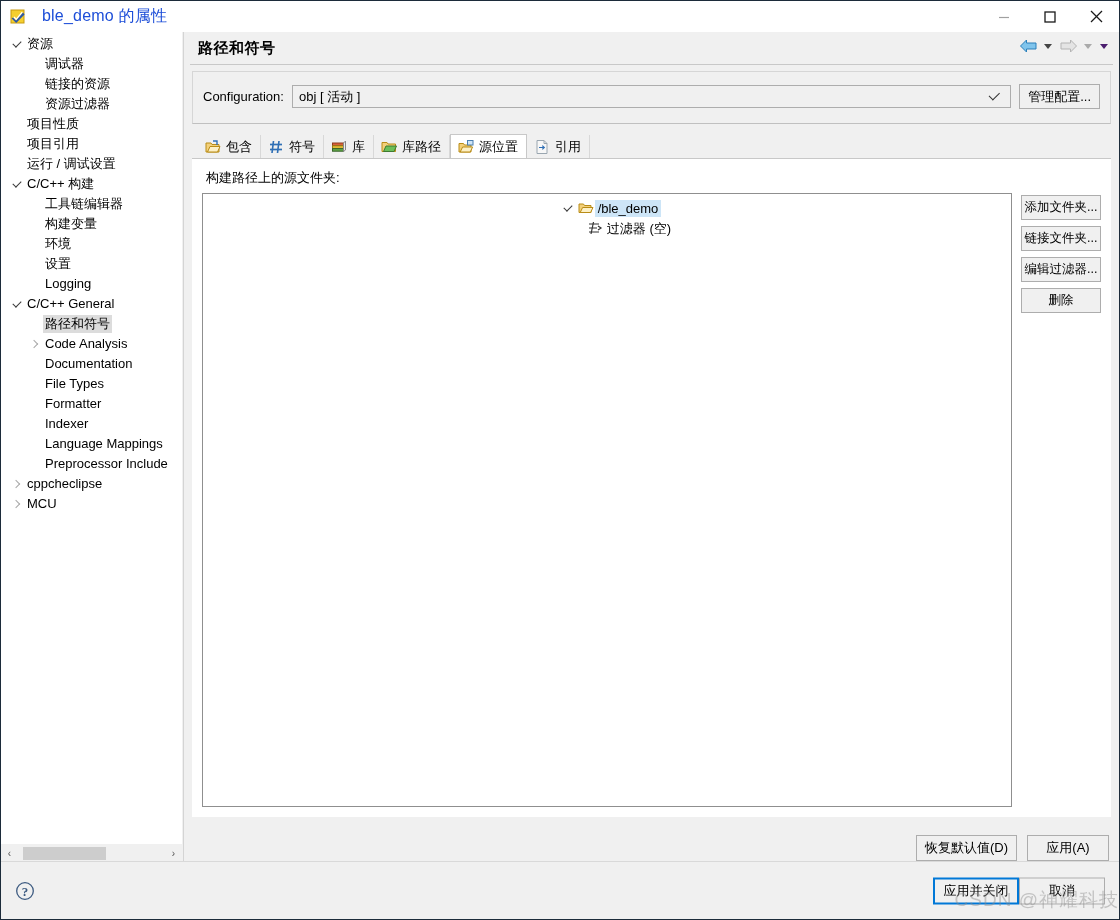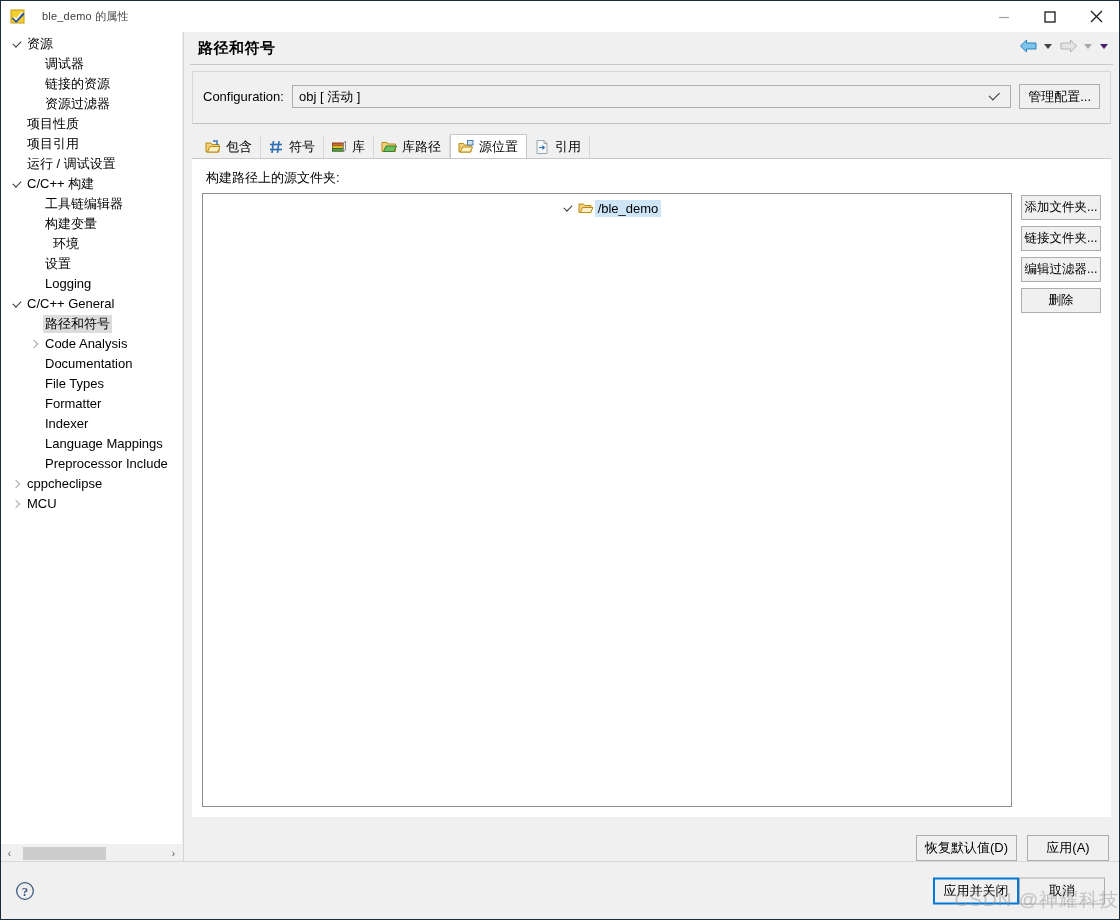--- a/index.html
+++ b/index.html
@@ -28,22 +28,22 @@
     flex: 0 0 auto;
     position: relative;
   }
   .title-icon {
     width: 16px; height: 16px;
     margin-left: 9px; margin-right: 8px;
     position: relative;
     flex: 0 0 auto;
   }
   .title-text {
-    font-size: 11px;
-    color: #404040;
+    font-size: 16px;
+    color: #1d4ed8;
     letter-spacing: 0.2px;
     padding-left: 8px;
   }
   .win-buttons {
     position: absolute; right: 0; top: 0;
     height: 31px; display: flex;
   }
   .win-btn {
     width: 46px; height: 31px;
     display: flex; align-items: center; justify-content: center;
@@ -403,21 +403,21 @@
             <span class="lbl">C/C++ 构建</span>
           </div>
           <div class="tnode" style="padding-left: 26px;">
             <span class="arrow"></span>
             <span class="lbl">工具链编辑器</span>
           </div>
           <div class="tnode" style="padding-left: 26px;">
             <span class="arrow"></span>
             <span class="lbl">构建变量</span>
           </div>
-          <div class="tnode" style="padding-left: 26px; margin-left: 8px;">
+          <div class="tnode" style="padding-left: 26px;">
             <span class="arrow"></span>
             <span class="lbl">环境</span>
           </div>
           <div class="tnode" style="padding-left: 26px;">
             <span class="arrow"></span>
             <span class="lbl">设置</span>
           </div>
           <div class="tnode" style="padding-left: 26px;">
             <span class="arrow"></span>
             <span class="lbl">Logging</span>
@@ -598,20 +598,33 @@
                     <i class="chev-down"></i>
                   </span>
                   <span class="ic">
                     <svg width="16" height="16" viewBox="0 0 16 16">
                       <path d="M1 4 L5.5 4 L6.5 5.5 L13 5.5 L13 12.5 L1 12.5 Z" fill="#f3d07a" stroke="#b98c16"></path>
                       <path d="M2.2 12.5 L4.6 7.5 L15 7.5 L12.6 12.5 Z" fill="#fdf0c6" stroke="#b98c16"></path>
                     </svg>
                   </span>
                   <span class="lbl">/ble_demo</span>
                 </div>
+                <div class="src-node" style="padding-left: 28px;">
+                  <span class="arrow"></span>
+                  <span class="ic">
+                    <svg width="16" height="16" viewBox="0 0 16 16">
+                      <g stroke="#333" stroke-width="1.2" fill="none">
+                        <path d="M2 4 L12 4 M2 8 L10 8 M2 12 L12 12"></path>
+                        <path d="M6.5 2 L4 14"></path>
+                      </g>
+                      <path d="M11 6 L14 8 L11 10" fill="none" stroke="#333" stroke-width="1.2"></path>
+                    </svg>
+                  </span>
+                  <span class="lbl">过滤器 (空)</span>
+                </div>
               </div>
             <div class="side-btns" id="side-btns">
                 <button class="btn">添加文件夹...</button>
                 <button class="btn">链接文件夹...</button>
                 <button class="btn">编辑过滤器...</button>
                 <button class="btn">删除</button>
               </div>
           </div>
         </div>
 

